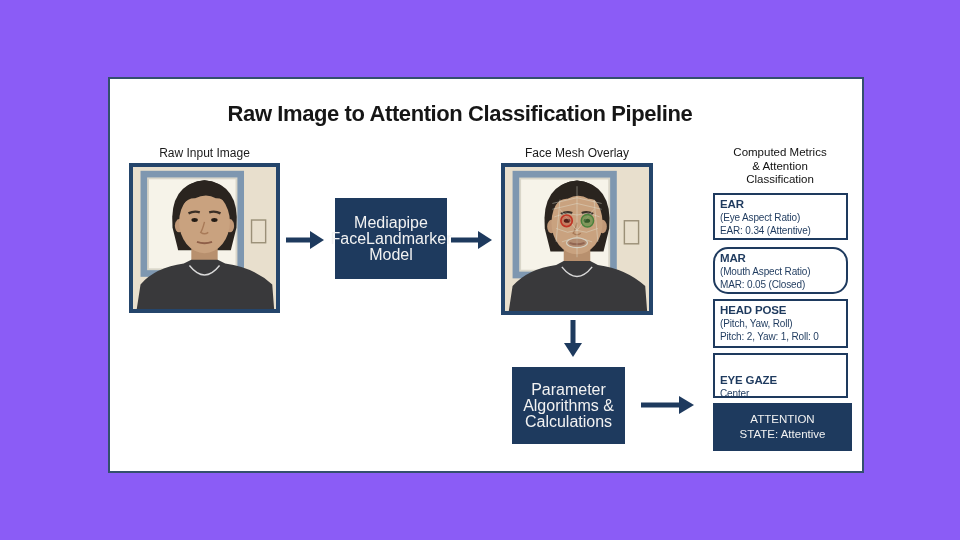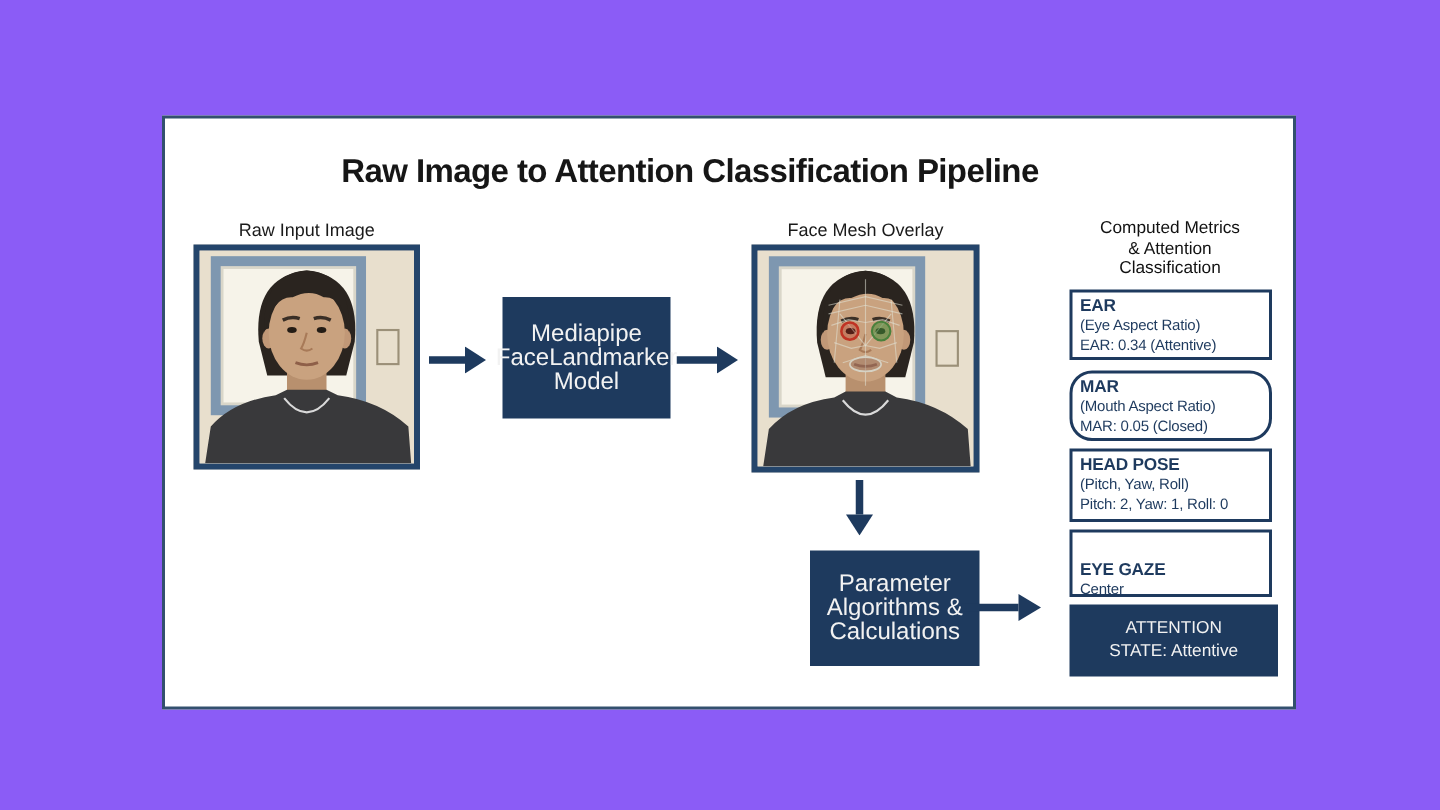--- a/index.html
+++ b/index.html
@@ -25,21 +25,21 @@
 
   .photo{position:absolute;border:4px solid #24456b;background:#e8dfcd;overflow:hidden;}
   .photo.raw{left:129px;top:163px;width:151px;height:150px;}
   .photo.mesh{left:501px;top:163px;width:152px;height:152px;}
   .photo svg{display:block;width:100%;height:100%;}
 
   .flowbox{position:absolute;background:var(--navy);color:var(--light-text);
            display:flex;flex-direction:column;align-items:center;justify-content:center;
            text-align:center;font-size:16px;line-height:16px;}
   .flowbox.mediapipe{left:335px;top:198px;width:112px;height:81px;}
-  .flowbox.parameter{left:540px;top:367px;width:113px;height:77px;}
+  .flowbox.parameter{left:512px;top:367px;width:113px;height:77px;}
 
   .arrow{position:absolute;}
   .arrow svg{display:block;}
 
   .col-header{position:absolute;left:705px;top:146px;width:150px;text-align:center;
               font-size:11.5px;line-height:13.5px;color:#111111;}
   .col-header span{display:block;}
 
   .metric{position:absolute;left:713px;width:135px;background:#ffffff;
           border:2px solid var(--navy);color:var(--metric-text);

